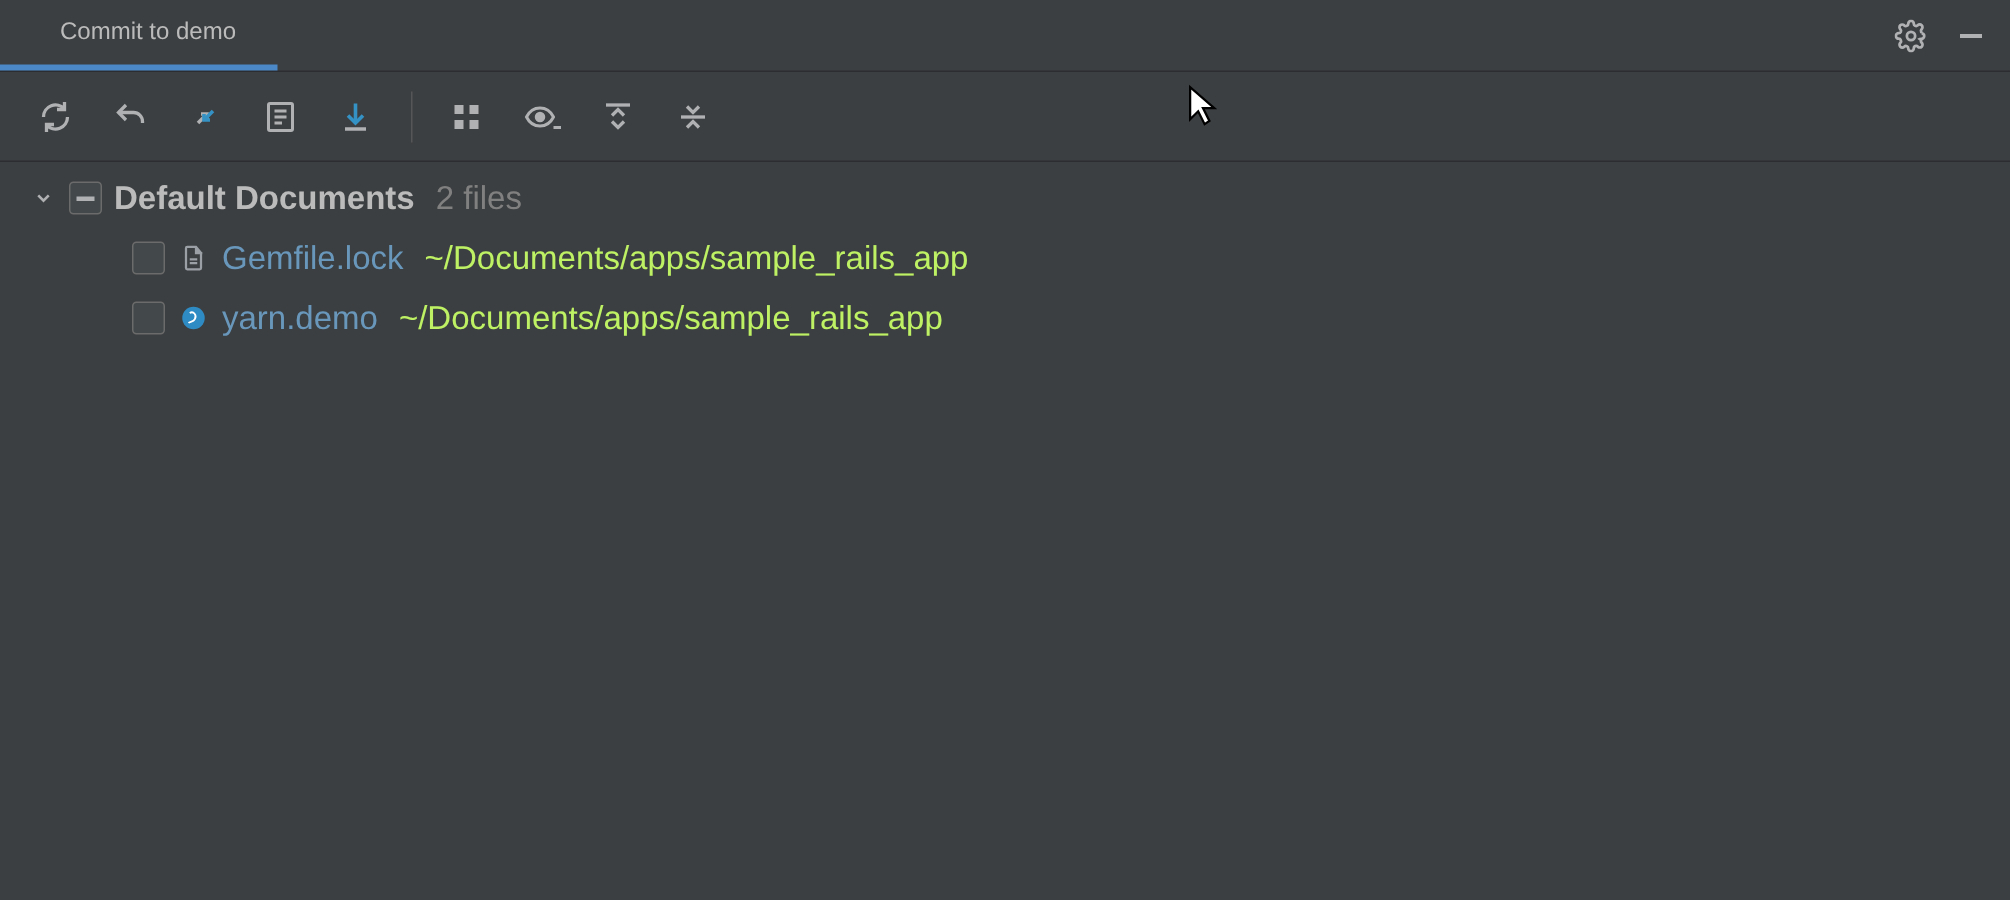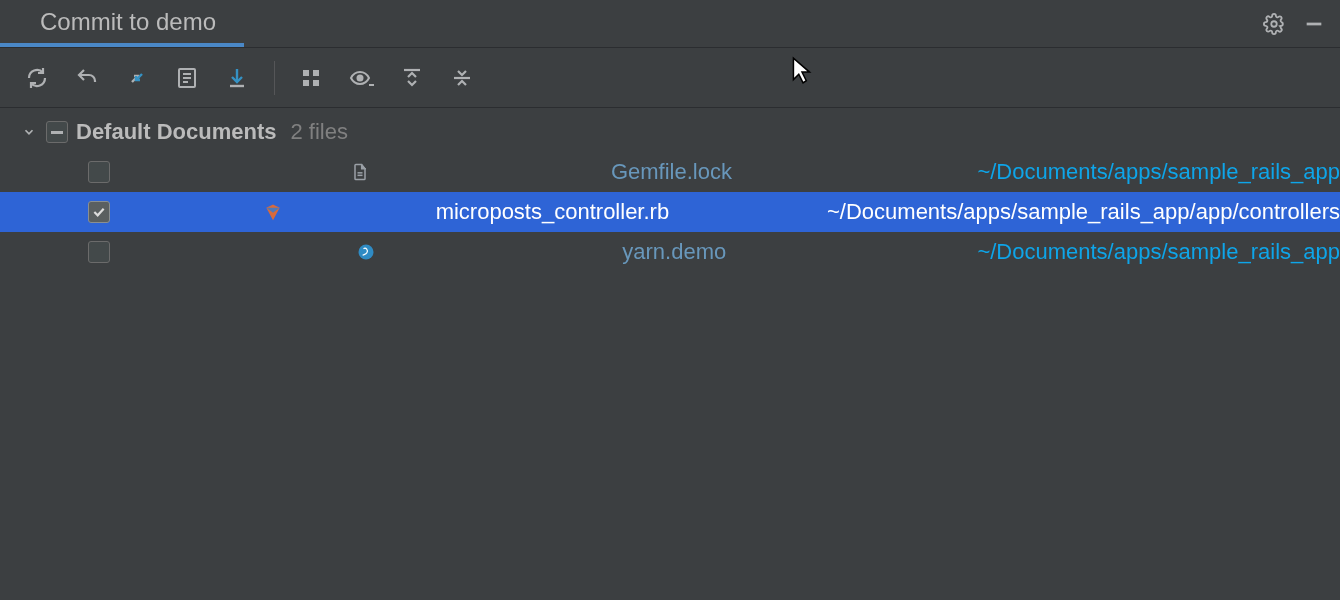--- a/index.html
+++ b/index.html
@@ -20,21 +20,21 @@
       border-bottom: 1px solid #2b2d30;
       position: relative;
     }
     .tab {
       height: 100%;
       display: flex;
       align-items: center;
       padding: 0 28px 0 40px;
       color: #bbbbbb;
       border-bottom: 4px solid #4a88c7;
-      font-size: 24px;
+      font-size: 16px;
       justify-content: center;
     }
     .header-right {
       margin-left: auto;
       display: flex;
       align-items: center;
       gap: 16px;
       padding-right: 14px;
     }
     .hdr-icon {
@@ -85,37 +85,36 @@
     .tree-row.header-row {
       font-weight: 600;
       color: #bbbbbb;
     }
     .tree-row .faded {
       color: #808080;
       font-weight: 400;
     }
     .file-row {
       padding-left: 88px;
-      justify-content: space-between;
     }
     .file-row.selected {
       background: #2e64d6;
     }
     .file-row.selected .file-name,
     .file-row.selected .file-path {
       color: #ffffff;
     }
     .file-name {
       color: #6897bb;
     }
     .file-name.modified {
       color: #6897bb;
     }
     .file-path {
-      color: #0ea5e9;
+      color: #bef264;
       margin-left: 6px;
     }
     .chevron {
       color: #afb1b3;
       cursor: pointer;
       width: 18px;
       display: inline-flex;
       justify-content: center;
     }
     .tri-check {
@@ -276,35 +275,20 @@
         <path d="M14 3H7a1 1 0 0 0-1 1v16a1 1 0 0 0 1 1h10a1 1 0 0 0 1-1V8z"></path>
         <polyline points="14 3 14 8 19 8" fill="#9aa0a6"></polyline>
         <line x1="9" y1="13" x2="15" y2="13"></line>
         <line x1="9" y1="16" x2="15" y2="16"></line>
       </svg>
     </span>
     <span class="file-name modified">Gemfile.lock</span>
     <span class="file-path">~/Documents/apps/sample_rails_app</span>
   </div>
 
-  <div class="tree-row file-row selected">
-    <span class="checkbox checked" style="background:#5a5f60;border-color:#8a8f91;">
-      <svg width="16" height="16" viewBox="0 0 24 24" fill="none" stroke="#dcdcdc" stroke-width="3.2">
-          <polyline points="5 12 10 17 19 7"></polyline>
-        </svg>
-    </span>
-    <span class="file-icon">
-      <svg width="20" height="20" viewBox="0 0 24 24">
-        <polygon points="4 7 12 3 20 7 12 22" fill="#d76a3d"></polygon>
-        <polygon points="4 7 20 7 12 13" fill="#4d79b8"></polygon>
-      </svg>
-    </span>
-    <span class="file-name">microposts_controller.rb</span>
-    <span class="file-path">~/Documents/apps/sample_rails_app/app/controllers</span>
-  </div>
 
   <div class="tree-row file-row">
     <span class="checkbox">
       
     </span>
     <span class="file-icon">
       <svg width="20" height="20" viewBox="0 0 24 24">
         <circle cx="12" cy="12" r="9" fill="#2f8bc4"></circle>
         <path d="M9 8c3-2 6 2 4 5-1 2-4 2-5 3" stroke="#fff" stroke-width="1.4" fill="none"></path>
       </svg>

